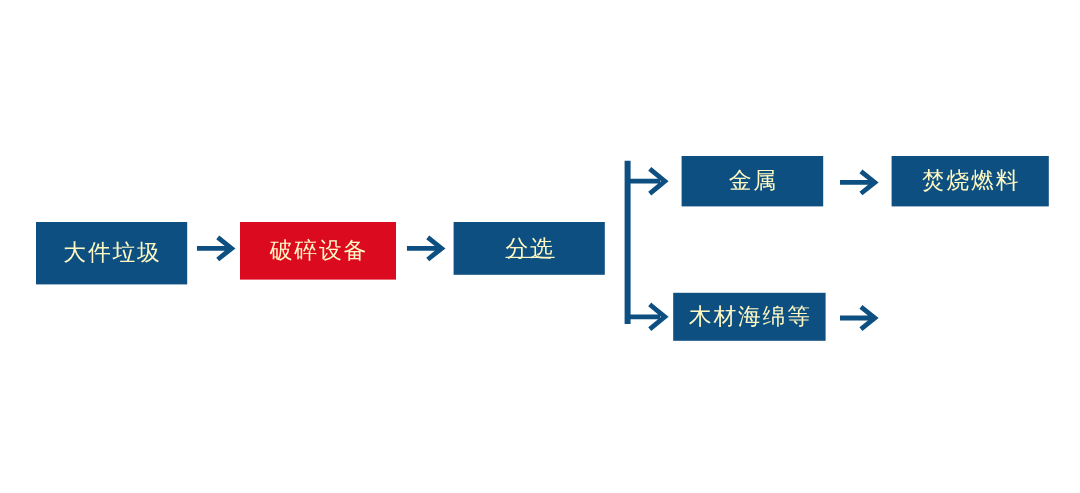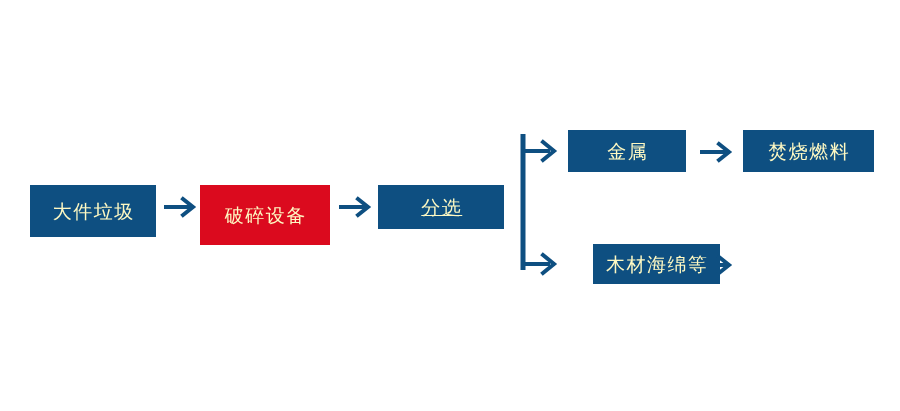--- a/index.html
+++ b/index.html
@@ -70,21 +70,21 @@
   <div class="node blue" style="left:30px; top:185px; width:126px; height:52px;">
     <span class="node-label">大件垃圾</span>
   </div>
 
   <div class="arrow" style="left:163px; top:194px; width:36px; height:26px;">
     <svg width="34" height="24" viewBox="0 0 34 24" aria-hidden="true">
       <path d="M2 12 H24 M19 4 L29 12 L19 20" fill="none" stroke="#0E4F81" stroke-width="4" stroke-linecap="square" stroke-linejoin="miter"></path>
     </svg>
   </div>
 
-  <div class="node red" style="left:200px; top:185px; width:130px; height:60px;">
+  <div class="node red" style="left:200px; top:185px; width:130px; height:48px;">
     <span class="node-label">破碎设备</span>
   </div>
 
   <div class="arrow" style="left:338px; top:194px; width:36px; height:26px;">
     <svg width="34" height="24" viewBox="0 0 34 24" aria-hidden="true">
       <path d="M2 12 H24 M19 4 L29 12 L19 20" fill="none" stroke="#0E4F81" stroke-width="4" stroke-linecap="square" stroke-linejoin="miter"></path>
     </svg>
   </div>
 
   <div class="node blue" style="left:378px; top:185px; width:126px; height:44px;text-decoration:underline;">
@@ -109,21 +109,21 @@
   <div class="arrow" style="left:699px; top:139px; width:36px; height:26px;">
     <svg width="34" height="24" viewBox="0 0 34 24" aria-hidden="true">
       <path d="M2 12 H24 M19 4 L29 12 L19 20" fill="none" stroke="#0E4F81" stroke-width="4" stroke-linecap="square" stroke-linejoin="miter"></path>
     </svg>
   </div>
 
   <div class="node blue" style="left:743px; top:130px; width:131px; height:42px;">
     <span class="node-label">焚烧燃料</span>
   </div>
 
-  <div class="node blue" style="left:593px; top:244px; width:127px; height:40px;">
+  <div class="node blue" style="left:561px; top:244px; width:127px; height:40px;">
     <span class="node-label">木材海绵等</span>
   </div>
 
   <div class="arrow" style="left:699px; top:252px; width:36px; height:26px;">
     <svg width="34" height="24" viewBox="0 0 34 24" aria-hidden="true">
       <path d="M2 12 H24 M19 4 L29 12 L19 20" fill="none" stroke="#0E4F81" stroke-width="4" stroke-linecap="square" stroke-linejoin="miter"></path>
     </svg>
   </div>
 
 

